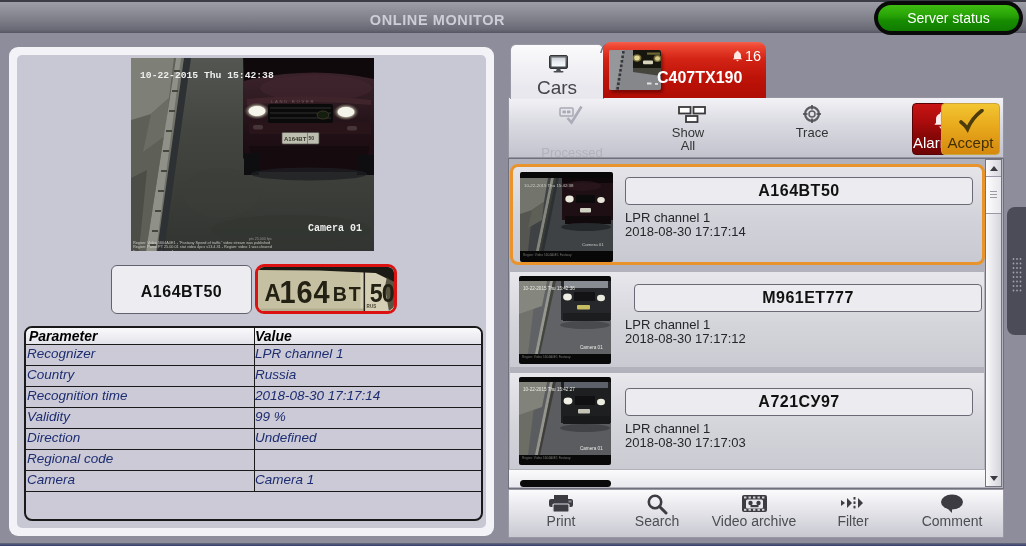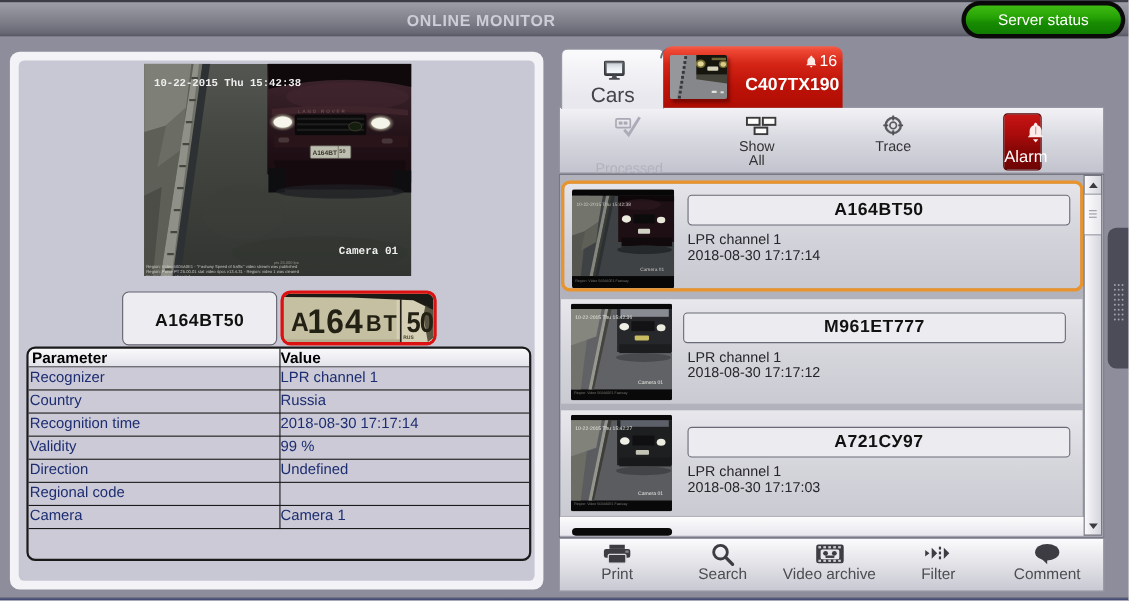--- a/index.html
+++ b/index.html
@@ -16,36 +16,36 @@
  background:linear-gradient(#3fbc12 0%,#27a206 42%,#178c01 60%,#107c00 100%);
  color:#fff;font-size:14px;text-align:center;line-height:26px;}
 
 #lpanel{left:9px;top:47px;width:485px;height:489px;background:#f3f3f7;border-radius:9px;}
 #lpanel .inner{position:absolute;left:8px;top:8px;width:469px;height:473px;background:#c8c7d4;border-radius:5px;}
 #cam{left:131px;top:58px;width:243px;height:193px;}
 #platebox{left:111px;top:265px;width:141px;height:49px;background:#ededf1;border:1px solid #62626e;border-radius:6px;box-sizing:border-box;}
 #platebox span{position:absolute;left:0;right:0;top:17px;text-align:center;font-size:16px;font-weight:bold;color:#101010;letter-spacing:0.5px;}
 #platecrop{left:255px;top:264px;width:142px;height:50px;border:3px solid #dc1212;border-radius:9px;box-sizing:border-box;overflow:hidden;background:#c6c0a2;}
 
-#ptable{left:24px;top:315px;width:459px;height:195px;border:2px solid #1a1a1a;border-radius:8px;box-sizing:border-box;background:#cbcad6;}
+#ptable{left:24px;top:326px;width:459px;height:195px;border:2px solid #1a1a1a;border-radius:8px;box-sizing:border-box;background:#cbcad6;font-style:italic;}
 .trow{position:absolute;left:0;width:100%;height:21px;border-bottom:1px solid #1a1a1a;box-sizing:border-box;}
 .trow .c1{position:absolute;left:1px;top:1px;font-size:13.5px;color:#1d2d71;}
 .trow .c2{position:absolute;left:229px;top:1px;font-size:13.5px;color:#1d2d71;}
 #thead{position:absolute;left:0;top:0;width:100%;height:17px;background:linear-gradient(#fafafc,#e2e2ea);border-bottom:1px solid #1a1a1a;border-radius:6px 6px 0 0;box-sizing:border-box;}
 #thead .c1,#thead .c2{position:absolute;top:0px;font-size:14px;font-weight:bold;color:#000;}
 #thead .c1{left:3px;}
 #thead .c2{left:229px;}
 #tvline{position:absolute;left:228px;top:0;width:1px;height:164px;background:#1a1a1a;}
 
 #toolbar{left:508px;top:97px;width:496px;height:61px;background:linear-gradient(#f2f2f6 0%,#d9d9e1 45%,#c3c3ce 100%);border:1px solid #9595a2;box-sizing:border-box;}
 .tab-cars{left:510px;top:44px;width:94px;height:55px;background:linear-gradient(#fbfbfd,#e8e8ee 80%,#e8e8ee);border:1px solid #9898a4;border-bottom:none;border-radius:6px 6px 0 0;box-sizing:border-box;}
 .tab-cars .lbl{position:absolute;left:0;right:0;top:32px;text-align:center;font-size:19px;color:#454549;}
 .tab-red{left:603px;top:42px;width:163px;height:56px;background:linear-gradient(#f4604d 0%,#ee4733 7%,#d32415 30%,#bd1208 65%,#b00d04 100%);border-radius:8px 8px 0 0;}
 .tab-red .pthumb{position:absolute;left:6px;top:8px;width:52px;height:40px;border-radius:2px;overflow:hidden;box-shadow:2px 3px 3px rgba(60,0,0,0.45);}
-.tab-red .num{position:absolute;left:54px;top:27px;width:106px;text-align:right;color:#fff;font-size:16px;font-weight:bold;}
+.tab-red .num{position:absolute;left:54px;top:27px;width:106px;text-align:left;color:#fff;font-size:16px;font-weight:bold;}
 .tab-red .cnt{position:absolute;left:142px;top:6px;color:#fff;font-size:14.5px;font-weight:normal;}
 .tbtxt{position:absolute;font-size:13px;color:#333336;text-align:center;line-height:12.5px;}
 .tbtxt.dis{color:#b2b2bd;margin-top:20px;}
 #btn-alarm{left:912px;top:103px;width:35px;height:52px;border-radius:4px;background:linear-gradient(#c81414 0%,#a80b0b 38%,#8a0707 62%,#6e0404 100%);border:1px solid #570303;box-sizing:border-box;}
 #btn-alarm .lbl{position:absolute;left:0;right:0;top:30px;text-align:center;color:#fff;font-size:15px;}
 #btn-accept{left:941px;top:103px;width:59px;height:52px;border-radius:4px;background:linear-gradient(#f3c531 0%,#e8a91d 45%,#d5890e 100%);border:1px solid #caa53a;box-sizing:border-box;}
 #btn-accept .lbl{position:absolute;left:0;right:0;top:30px;text-align:center;color:#402f02;font-size:15px;}
 
 #list{left:508px;top:158px;width:496px;height:331px;background:#b2b2bd;border:1px solid #70707c;box-sizing:border-box;}
 .item{position:absolute;background:linear-gradient(#e7e7ec 0%,#d4d4db 55%,#cacad2 100%);}
@@ -305,20 +305,26 @@
   <div class="abs tbtxt" style="left:648px;top:127px;width:80px;">Show<br>All</div>
   <div class="abs tbtxt" style="left:772px;top:127px;width:80px;">Trace</div>
   <div class="abs" id="btn-alarm">
 <svg style="position:absolute;left:21px;top:7px;" width="15" height="21" viewBox="0 0 15 21">
 <path d="M7.5,0.4 L9.1,1.7 L9.1,2.8 C11.6,3.5 13,5.6 13,8.2 L13,11.8 L14.6,13.8 L0.4,13.8 L2,11.8 L2,8.2 C2,5.6 3.4,3.5 5.9,2.8 L5.9,1.7 Z" fill="#fcecec"></path>
 <rect x="6.9" y="4.2" width="1.2" height="7" fill="#dc9c9c"></rect>
 <path d="M5,15.6 L10,15.6 L7.5,18.6 Z" fill="#fcecec"></path>
 </svg>
 <div class="lbl">Alarm</div>
     </div>
+  <div class="abs" id="btn-accept">
+<svg style="position:absolute;left:16px;top:5px;" width="26" height="24" viewBox="0 0 26 24">
+<path d="M3,13 Q7,16 9.5,20 Q14,9 24,1.5" fill="none" stroke="#4c3c0a" stroke-width="3.6" stroke-linecap="round"></path>
+</svg>
+<div class="lbl">Accept</div>
+    </div>
 
   <div class="abs" id="list">
     <div class="item" id="item1">
       <div class="thumb" style="left:7px;top:5px;width:93px;height:90px;">
 <svg width="93" height="90" viewBox="0 0 93 90">
 <rect width="93" height="90" fill="#070707"></rect>
 <rect x="0" y="6" width="93" height="73" fill="#3f4245"></rect>
 <polygon points="0,6 16,6 8,79 0,79" fill="#54564f"></polygon>
 <polygon points="0,6 28,6 24,30 12,38 0,42" fill="#73756c"></polygon>
 <polygon points="12,38 24,30 22,48 8,56" fill="#5e6058"></polygon>
@@ -360,21 +366,21 @@
 <ellipse cx="82" cy="22" rx="4" ry="3.2" fill="#eaeade"></ellipse>
 <rect x="55" y="16" width="21" height="9" fill="#131315"></rect>
 <rect x="58" y="29" width="13" height="4.5" rx="1" fill="#c8bc62"></rect>
 <rect x="44" y="37" width="47" height="8" fill="#1b1d1f"></rect>
 <ellipse cx="66" cy="49" rx="25" ry="4" fill="#484a4e"></ellipse>
 <text x="4" y="14" font-family="Liberation Sans,sans-serif" font-size="4.6" fill="#eaeae4">10-22-2015 Thu 15:42:36</text>
 <text x="61" y="73" font-family="Liberation Sans,sans-serif" font-size="4.6" fill="#eaeae4">Camera 01</text>
 <text x="3" y="82" font-family="Liberation Sans,sans-serif" font-size="3.2" fill="#b8b8b2" opacity="0.6">Region: Video 5604A0E1 Fastway</text>
 </svg>
       </div>
-      <div class="pbox" style="left:111px;top:12px;">
+      <div class="pbox" style="left:124px;top:12px;">
           <span>M961ET777</span>
         </div>
       <div class="l1" style="top:45px;">LPR channel 1</div>
       <div class="l1" style="top:59px;">2018-08-30 17:17:12</div>
     </div>
     <div class="item" id="item3">
       <div class="thumb" style="left:9px;top:4px;width:92px;height:88px;">
 <svg width="92" height="88" viewBox="0 0 92 88">
 <rect width="92" height="88" fill="#090909"></rect>
 <rect x="0" y="5" width="92" height="73" fill="#5a5c60"></rect>

